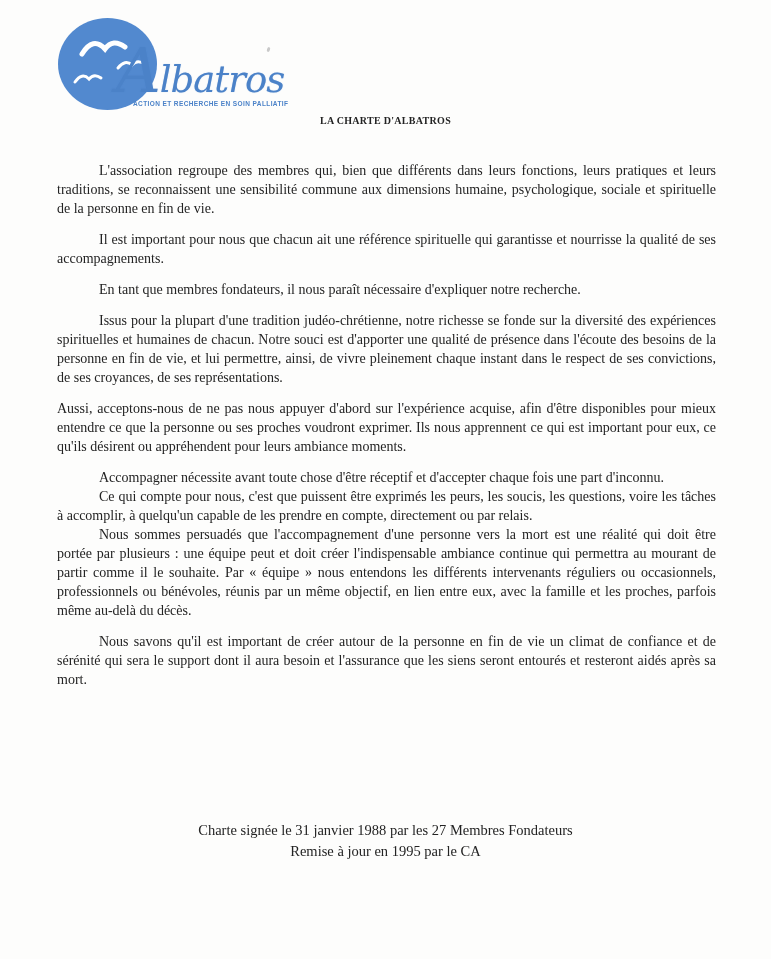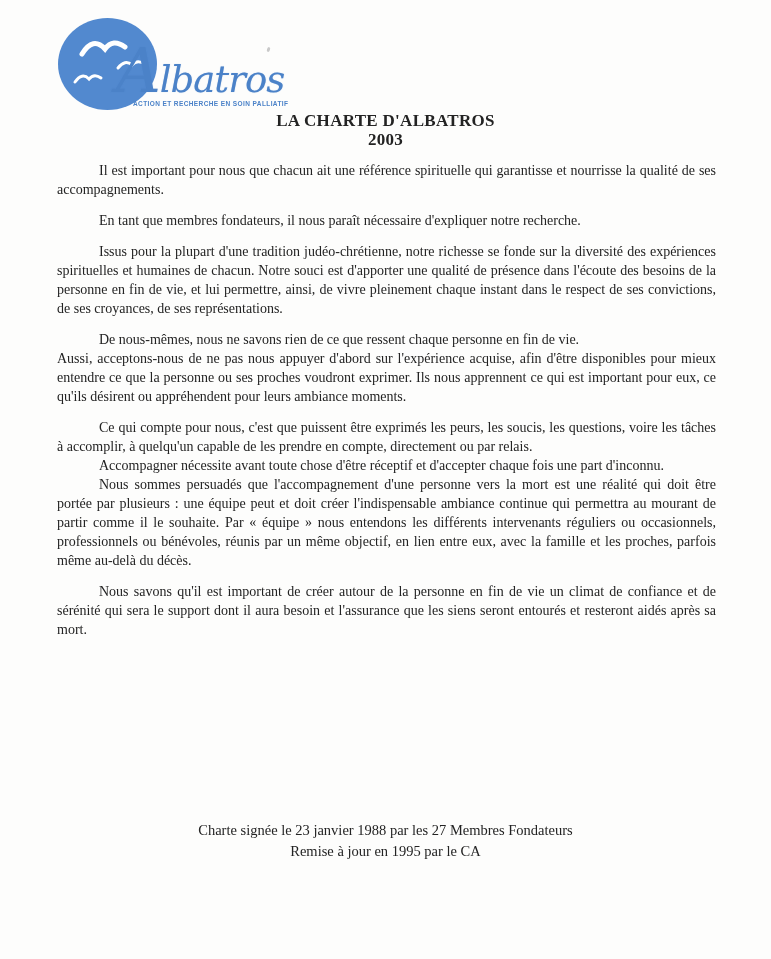--- a/index.html
+++ b/index.html
@@ -41,21 +41,21 @@
     font-size: 6.5px; letter-spacing: 0.4px;
     color: var(--script_blue, #4b82c8);
     white-space: nowrap;
   }
 
   
   .doc-title {
     position: absolute; left: 0; right: 0; top: 111px;
     text-align: center;
     font-weight: bold;
-    font-size: 17px; line-height: 19px;
+    font-size: 10px; line-height: 19px;
     letter-spacing: 0.3px;
   }
 
   
   .doc-body {
     position: absolute; left: 57px; top: 161px; width: 659px;
     font-size: 14px; line-height: 19px;
     text-align: justify;
   }
   .doc-body p { margin: 0; }
@@ -86,33 +86,32 @@
       <path d="M17,64 Q24,54 31,61 Q36,55 43,60" fill="none" stroke="#ffffff" stroke-width="3" stroke-linecap="round"></path>
     </svg>
     <span class="logo-wordmark">Albatros</span>
     <span class="logo-tagline">ACTION ET RECHERCHE EN SOIN PALLIATIF</span>
   </div>
 
   <div class="speck speck1"></div>
 
   <div class="doc-title">
     <div>LA CHARTE D'ALBATROS</div>
-    <div>2003</div>
   </div>
 
   <div class="doc-body">
+    <p class="indent gap">L'association regroupe des membres qui, bien que différents dans leurs fonctions, leurs pratiques et leurs traditions, se reconnaissent une sensibilité commune aux dimensions humaine, psychologique, sociale et spirituelle de la personne en fin de vie.</p>
     <p class="indent gap">Il est important pour nous que chacun ait une référence spirituelle qui garantisse et nourrisse la qualité de ses accompagnements.</p>
     <p class="indent gap">En tant que membres fondateurs, il nous paraît nécessaire d'expliquer notre recherche.</p>
     <p class="indent gap">Issus pour la plupart d'une tradition judéo-chrétienne, notre richesse se fonde sur la diversité des expériences spirituelles et humaines de chacun. Notre souci est d'apporter une qualité de présence dans l'écoute des besoins de la personne en fin de vie, et lui permettre, ainsi, de vivre pleinement chaque instant dans le respect de ses convictions, de ses croyances, de ses représentations.</p>
-    <p class="indent">De nous-mêmes, nous ne savons rien de ce que ressent chaque personne en fin de vie.</p>
     <p class="gap">Aussi, acceptons-nous de ne pas nous appuyer d'abord sur l'expérience acquise, afin d'être disponibles pour mieux entendre ce que la personne ou ses proches voudront exprimer. Ils nous apprennent ce qui est important pour eux, ce qu'ils désirent ou appréhendent pour leurs ambiance moments.</p>
+    <p class="indent">Accompagner nécessite avant toute chose d'être réceptif et d'accepter chaque fois une part d'inconnu.</p>
     <p class="indent">Ce qui compte pour nous, c'est que puissent être exprimés les peurs, les soucis, les questions, voire les tâches à accomplir, à quelqu'un capable de les prendre en compte, directement ou par relais.</p>
-    <p class="indent">Accompagner nécessite avant toute chose d'être réceptif et d'accepter chaque fois une part d'inconnu.</p>
     <p class="indent gap">Nous sommes persuadés que l'accompagnement d'une personne vers la mort est une réalité qui doit être portée par plusieurs : une équipe peut et doit créer l'indispensable ambiance continue qui permettra au mourant de partir comme il le souhaite. Par « équipe » nous entendons les différents intervenants réguliers ou occasionnels, professionnels ou bénévoles, réunis par un même objectif, en lien entre eux, avec la famille et les proches, parfois même au-delà du décès.</p>
     <p class="indent gap">Nous savons qu'il est important de créer autour de la personne en fin de vie un climat de confiance et de sérénité qui sera le support dont il aura besoin et l'assurance que les siens seront entourés et resteront aidés après sa mort.</p>
   </div>
 
   <div class="doc-footer">
-    <div>Charte signée le 23 janvier 1988 par les 27 Membres Fondateurs</div>
+    <div>Charte signée le 31 janvier 1988 par les 27 Membres Fondateurs</div>
     <div>Remise à jour en 1995 par le CA</div>
   </div>
 
 </div>
 
 </body></html>

